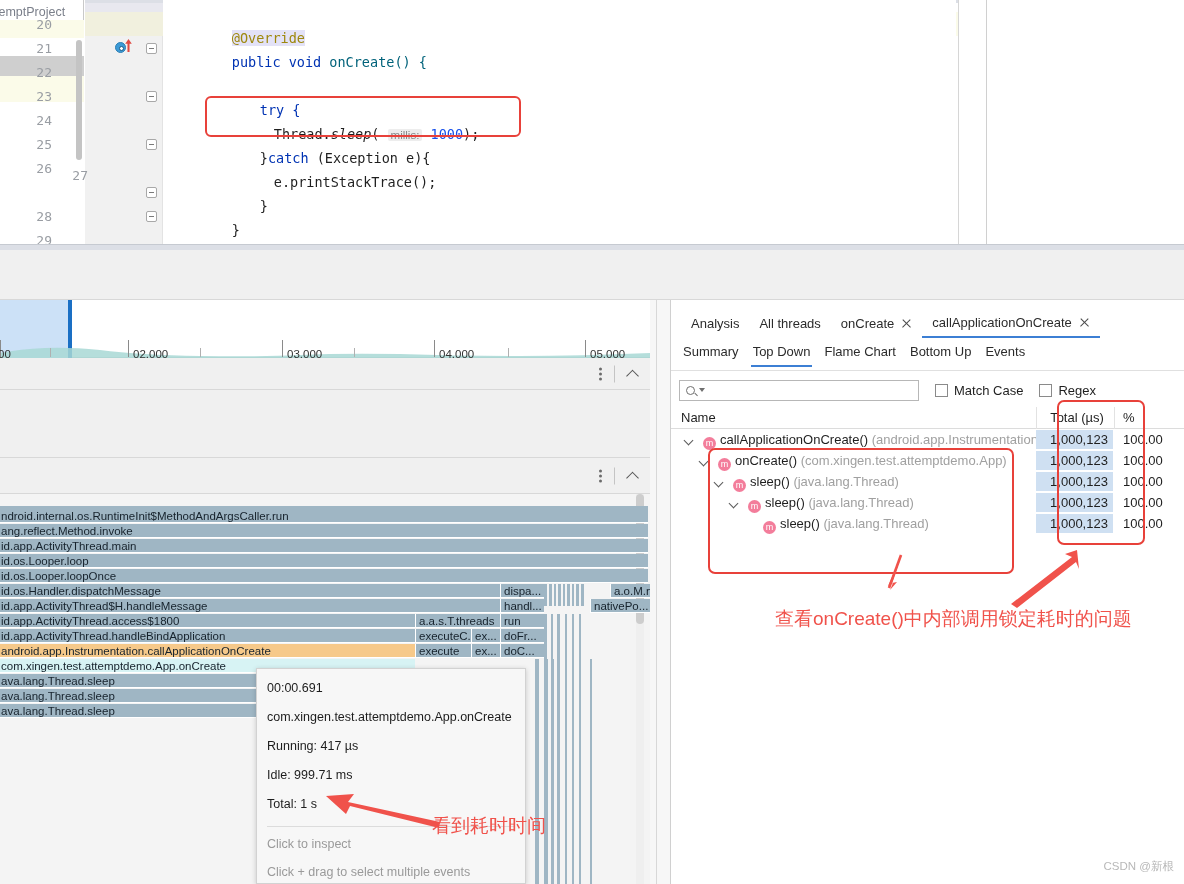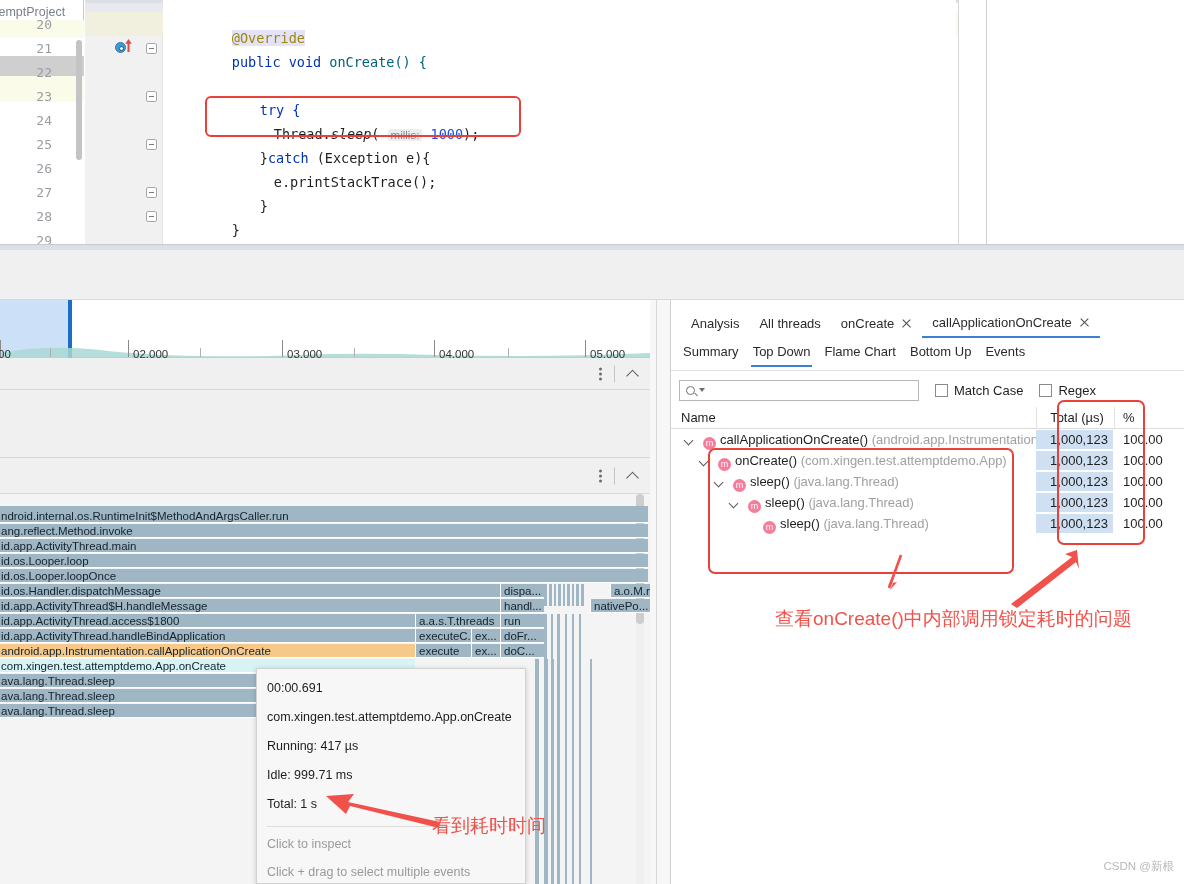--- a/index.html
+++ b/index.html
@@ -348,21 +348,21 @@
   <div class="ed-hl20b"></div>
   <div class="ed-top-divider"></div>
 
   <div class="ln" style="top:17px;text-align:right;">20</div>
   <div class="ln" style="top:41px;">21</div>
   <div class="ln" style="top:65px;">22</div>
   <div class="ln" style="top:89px;">23</div>
   <div class="ln" style="top:113px;">24</div>
   <div class="ln" style="top:137px;">25</div>
   <div class="ln" style="top:161px;">26</div>
-  <div class="ln" style="top:185px;">27</div>
+  <div class="ln" style="top:168px;margin-left:36px;">27</div>
   <div class="ln" style="top:209px;">28</div>
   <div class="ln" style="top:233px;">29</div>
 
   <div class="bp-dot" style="left:115px; top:42px;"></div>
   <svg class="ov up-arrow" style="left:124px; top:38px;" width="9" height="16" viewBox="0 0 9 16">
     <path d="M4.5 1 L8 6 L5.6 6 L5.6 15 L3.4 15 L3.4 6 L1 6 Z" fill="#e04b43"></path>
   </svg>
 
   <div class="fold-icon" style="left:146px; top:43px;"></div>
   <div class="fold-icon" style="left:146px; top:91px;"></div>

